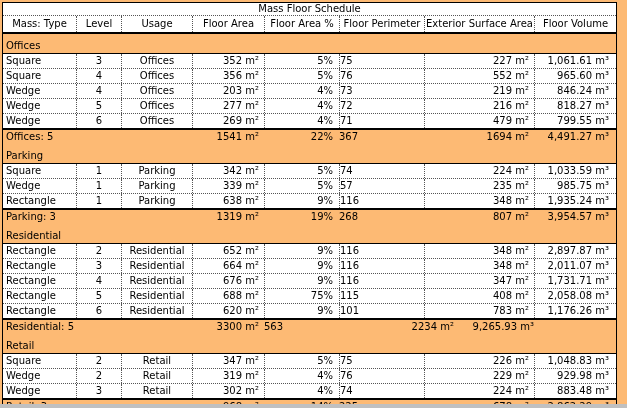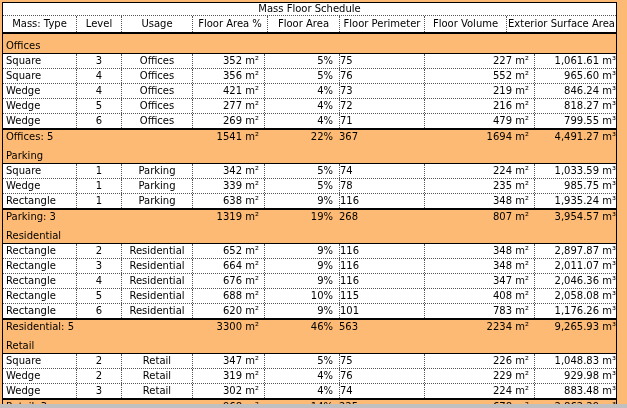--- a/index.html
+++ b/index.html
@@ -44,21 +44,21 @@
   }
   .header-row .cell { }
   .header-row .cell + .cell { border-left: 1px dotted #555; }
   .c0 { width: 73px; text-align: left;  padding-left: 3px; }
   .c1 { width: 45px; text-align: center; }
   .c2 { width: 71px; text-align: center; }
   .c3 { width: 72px;  text-align: right; padding-right: 5px; }
   .c4 { width: 75px;  text-align: right; padding-right: 6px; }
   .c5 { width: 85px;  text-align: left; padding-right: 8px; }
   .c6 { width: 110px; text-align: right; padding-right: 5px; }
-  .c7 { width: 82px;  text-align: right; padding-right: 0; }
+  .c7 { width: 82px;  text-align: right; padding-right: 7px; }
   .header-row .c0, .header-row .c3, .header-row .c4,
   .header-row .c5, .header-row .c6, .header-row .c7 {
     text-align: center; padding-left: 0; padding-right: 0;
   }
   .gap { height: 5px; }
   .group-label-row {
     height: 14px; line-height: 14px;
     padding-left: 3px;
     white-space: nowrap;
   }
@@ -76,25 +76,25 @@
 <body>
 
 <div class="page">
   <div class="schedule">
     <div class="head-block">
       <div class="title-row">Mass Floor Schedule</div>
       <div class="row header-row">
         <div class="cell c0">Mass: Type</div>
         <div class="cell c1">Level</div>
         <div class="cell c2">Usage</div>
+        <div class="cell c3">Floor Area</div>
         <div class="cell c4">Floor Area %</div>
-        <div class="cell c3">Floor Area</div>
         <div class="cell c5">Floor Perimeter</div>
+        <div class="cell c6">Exterior Surface Area</div>
         <div class="cell c7">Floor Volume</div>
-        <div class="cell c6">Exterior Surface Area</div>
       </div>
     </div>
     <div id="schedule-body">
         <div class="gap"></div>
         <div class="group-label-row">Offices</div>
         <div class="block">
           <div class="row data-row">
             <div class="cell c0">Square</div>
             <div class="cell c1">3</div>
             <div class="cell c2">Offices</div>
@@ -111,21 +111,21 @@
             <div class="cell c3">356 m²</div>
             <div class="cell c4">5%</div>
             <div class="cell c5">76</div>
             <div class="cell c6">552 m²</div>
             <div class="cell c7">965.60 m³</div>
           </div>
           <div class="row data-row">
             <div class="cell c0">Wedge</div>
             <div class="cell c1">4</div>
             <div class="cell c2">Offices</div>
-            <div class="cell c3">421 m²</div>
+            <div class="cell c3">203 m²</div>
             <div class="cell c4">4%</div>
             <div class="cell c5">73</div>
             <div class="cell c6">219 m²</div>
             <div class="cell c7">846.24 m³</div>
           </div>
           <div class="row data-row">
             <div class="cell c0">Wedge</div>
             <div class="cell c1">5</div>
             <div class="cell c2">Offices</div>
             <div class="cell c3">277 m²</div>
@@ -167,21 +167,21 @@
             <div class="cell c5">74</div>
             <div class="cell c6">224 m²</div>
             <div class="cell c7">1,033.59 m³</div>
           </div>
           <div class="row data-row">
             <div class="cell c0">Wedge</div>
             <div class="cell c1">1</div>
             <div class="cell c2">Parking</div>
             <div class="cell c3">339 m²</div>
             <div class="cell c4">5%</div>
-            <div class="cell c5">78</div>
+            <div class="cell c5">57</div>
             <div class="cell c6">235 m²</div>
             <div class="cell c7">985.75 m³</div>
           </div>
           <div class="row data-row">
             <div class="cell c0">Rectangle</div>
             <div class="cell c1">1</div>
             <div class="cell c2">Parking</div>
             <div class="cell c3">638 m²</div>
             <div class="cell c4">9%</div>
             <div class="cell c5">116</div>
@@ -223,49 +223,48 @@
             <div class="cell c7">2,011.07 m³</div>
           </div>
           <div class="row data-row">
             <div class="cell c0">Rectangle</div>
             <div class="cell c1">4</div>
             <div class="cell c2">Residential</div>
             <div class="cell c3">676 m²</div>
             <div class="cell c4">9%</div>
             <div class="cell c5">116</div>
             <div class="cell c6">347 m²</div>
-            <div class="cell c7">2,046.36 m³</div>
+            <div class="cell c7">1,731.71 m³</div>
           </div>
           <div class="row data-row">
             <div class="cell c0">Rectangle</div>
             <div class="cell c1">5</div>
             <div class="cell c2">Residential</div>
             <div class="cell c3">688 m²</div>
-            <div class="cell c4">10%</div>
+            <div class="cell c4">75%</div>
             <div class="cell c5">115</div>
             <div class="cell c6">408 m²</div>
             <div class="cell c7">2,058.08 m³</div>
           </div>
           <div class="row data-row">
             <div class="cell c0">Rectangle</div>
             <div class="cell c1">6</div>
             <div class="cell c2">Residential</div>
             <div class="cell c3">620 m²</div>
             <div class="cell c4">9%</div>
             <div class="cell c5">101</div>
             <div class="cell c6">783 m²</div>
             <div class="cell c7">1,176.26 m³</div>
           </div>
         </div>
         <div class="row total-row">
           <div class="cell c0">Residential: 5</div>
           <div class="cell c1"></div>
           <div class="cell c2"></div>
           <div class="cell c3">3300 m²</div>
-          <div class="cell c4">46%</div>
           <div class="cell c5">563</div>
           <div class="cell c6">2234 m²</div>
           <div class="cell c7">9,265.93 m³</div>
         </div>
         <div class="gap"></div>
         <div class="group-label-row">Retail</div>
         <div class="block">
           <div class="row data-row">
             <div class="cell c0">Square</div>
             <div class="cell c1">2</div>

